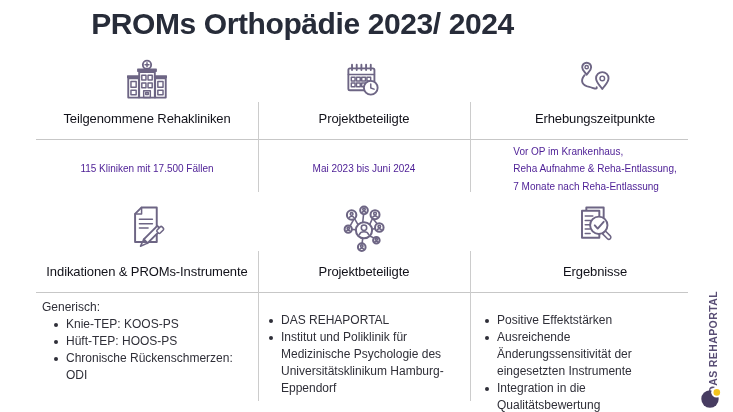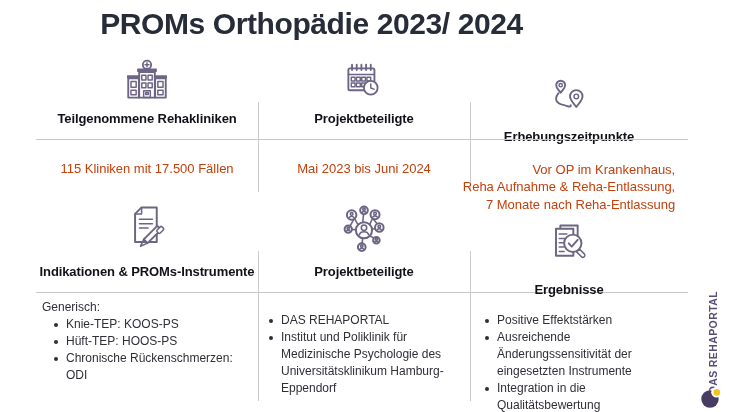--- a/index.html
+++ b/index.html
@@ -4,35 +4,35 @@
 <style>
   html,body{margin:0;padding:0;background:#fff;}
   #stage{
     position:relative;width:733px;height:412px;background:#ffffff;overflow:hidden;
     font-family:"Liberation Sans",sans-serif;color:#303039;
   }
   .abs{position:absolute;}
   
   #title{
     top:7px;left:0;width:605px;text-align:center;
-    font-size:30px;font-weight:700;letter-spacing:-0.4px;color:#272c39;margin-left:9px;
+    font-size:30px;font-weight:700;letter-spacing:-0.4px;color:#272c39;
   }
   
   .c1{left:36px;width:222px;}
   .c2{left:258px;width:212px;}
-  .c3{left:460px;width:218px;margin-top:18px;}
+  .c3{left:486px;width:218px;}
   
   .icon-r1{top:57px;height:52px;}
   .icon-r2{top:199px;height:58px;}
   .iconbox{display:flex;align-items:center;justify-content:center;}
   .head-r1{top:111px;}
   .head-r2{top:264px;}
-  .cellhead{text-align:center;font-size:13px;font-weight:700;color:#111119;letter-spacing:-0.1px;}
+  .cellhead{text-align:center;font-size:13px;font-weight:400;color:#111119;letter-spacing:-0.1px;}
   .body-r1{top:144px;height:50px;display:flex;align-items:center;justify-content:center;}
-  .centerlines{text-align:right;font-size:13px;line-height:17.5px;color:#c2410c;}
+  .centerlines{text-align:left;font-size:10px;line-height:17.5px;color:#4c1d95;}
   
   .hline{height:1px;background:#c7c7c7;left:36px;width:652px;}
   #hline1{top:139px;} #hline2{top:292px;}
   .vline{width:1px;background:#cccccc;}
   .v1{top:102px;height:90px;}
   .v2{top:251px;height:150px;}
   .vleft{left:258px;} .vright{left:470px;}
   
   ul.cell-list{list-style:none;margin:0;padding:0;font-size:12px;line-height:17px;color:#2f2f38;}
   ul.cell-list li{position:relative;}

